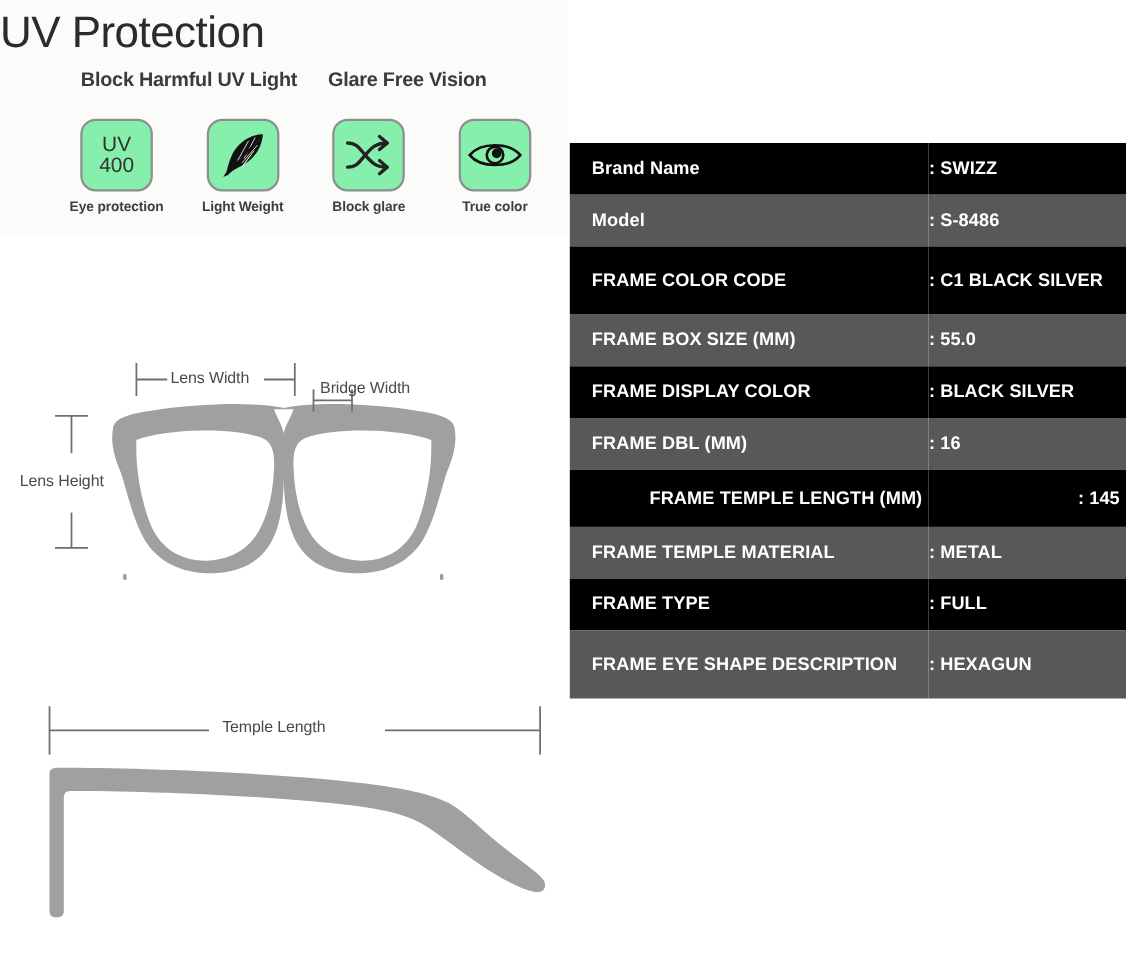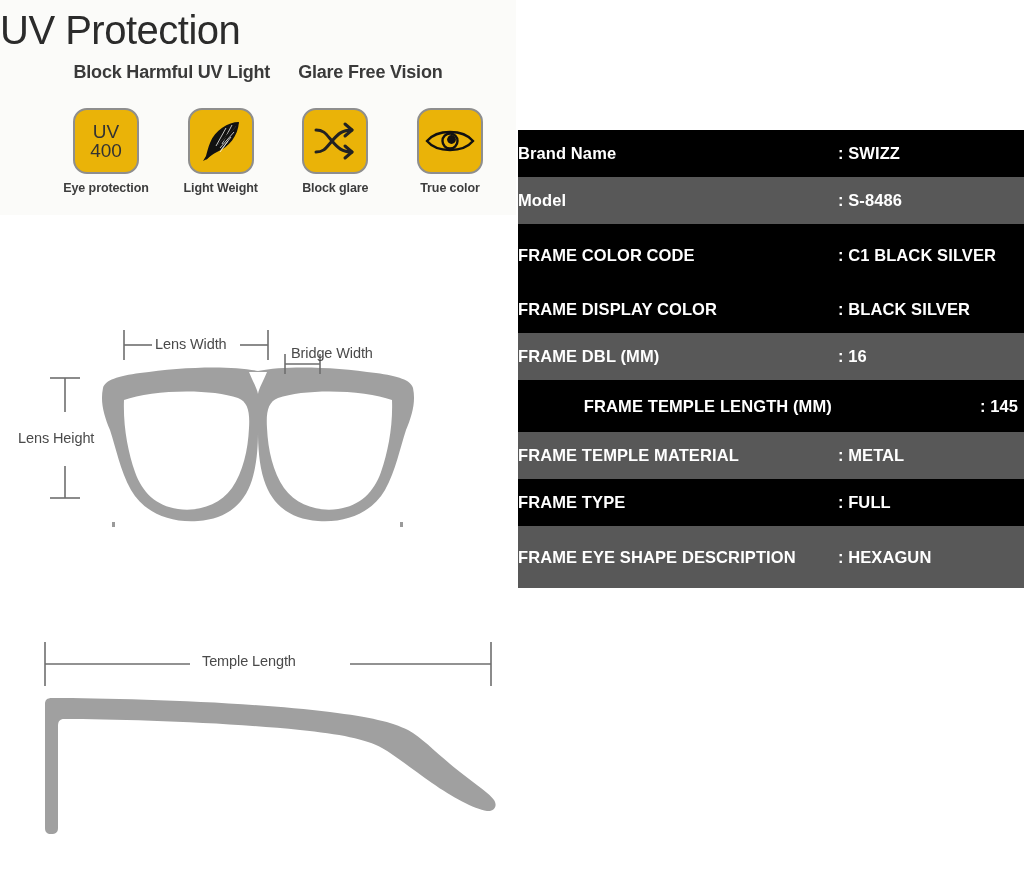--- a/index.html
+++ b/index.html
@@ -35,21 +35,21 @@
     font-size:18px;font-weight:700;color:#3a3a3a;letter-spacing:-0.2px;
   }
   #feature-row{
     position:absolute;left:58px;top:108px;width:440px;
     display:flex;justify-content:space-between;
   }
   .feature{width:96px;text-align:center;}
   .feature .box{
     width:66px;height:66px;margin:0 auto;
     border:2px solid #8e8e8e;border-radius:14px;
-    background:#eab308;
+    background:#86efac;
     display:flex;align-items:center;justify-content:center;
     box-sizing:border-box;
   }
   .feature .cap{
     margin-top:7px;font-size:12.5px;color:#3d3d3d;font-weight:600;
     letter-spacing:-0.1px;
   }
   #uv400-text{
     font-size:19px;line-height:19px;color:#333;text-align:center;
     font-family:"Liberation Sans", sans-serif;font-weight:400;
@@ -69,21 +69,21 @@
   #spec-table{
     position:absolute;left:518px;top:130px;width:506px;
     border-collapse:collapse;
   }
   #spec-table tr.dark{background:#000000;}
   #spec-table tr.gray{background:#585858;}
   #spec-table td{
     color:#ffffff;
     font-size:16.5px;
     font-weight:700;
-    padding:10px 6px 10px 0;
+    padding:10px 6px 10px 20px;
     vertical-align:middle;
     letter-spacing:0.1px;
     line-height:21px;
   }
   #spec-table td.k{width:322px;}
   #spec-table td.v{width:184px;padding-left:0px;}
 </style>
 </head>
 <body>
 
@@ -268,20 +268,24 @@
         <td class="v">: SWIZZ</td>
       </tr>
       <tr class="gray" style="height: 47px;">
         <td class="k">Model</td>
         <td class="v">: S-8486</td>
       </tr>
       <tr class="dark" style="height: 62px;">
         <td class="k">FRAME COLOR CODE</td>
         <td class="v">: C1 BLACK SILVER</td>
       </tr>
+      <tr class="gray" style="height: 47px;">
+        <td class="k">FRAME BOX SIZE (MM)</td>
+        <td class="v">: 55.0</td>
+      </tr>
       <tr class="dark" style="height: 47px;">
         <td class="k">FRAME DISPLAY COLOR</td>
         <td class="v">: BLACK SILVER</td>
       </tr>
       <tr class="gray" style="height: 47px;">
         <td class="k">FRAME DBL (MM)</td>
         <td class="v">: 16</td>
       </tr>
       <tr class="dark" style="height: 52px; text-align: right;">
         <td class="k">FRAME TEMPLE LENGTH (MM)</td>

